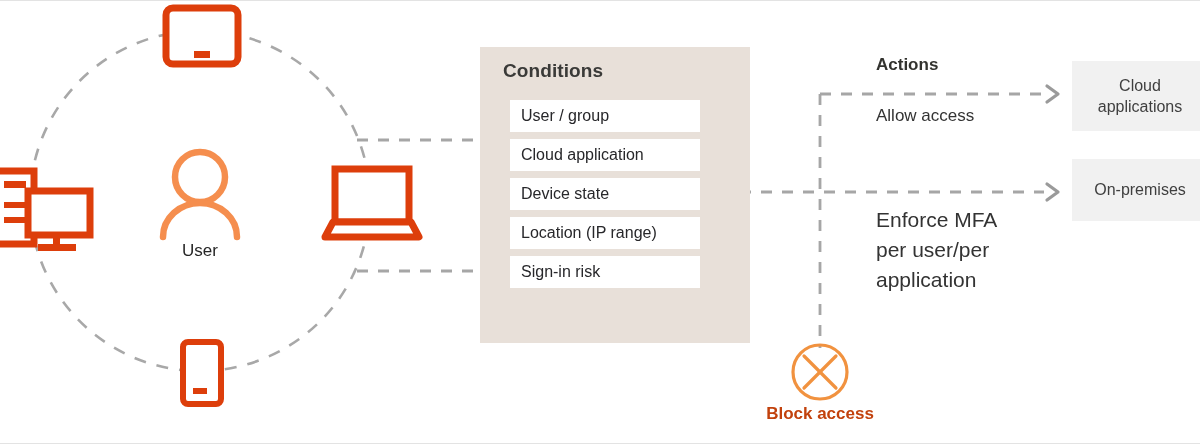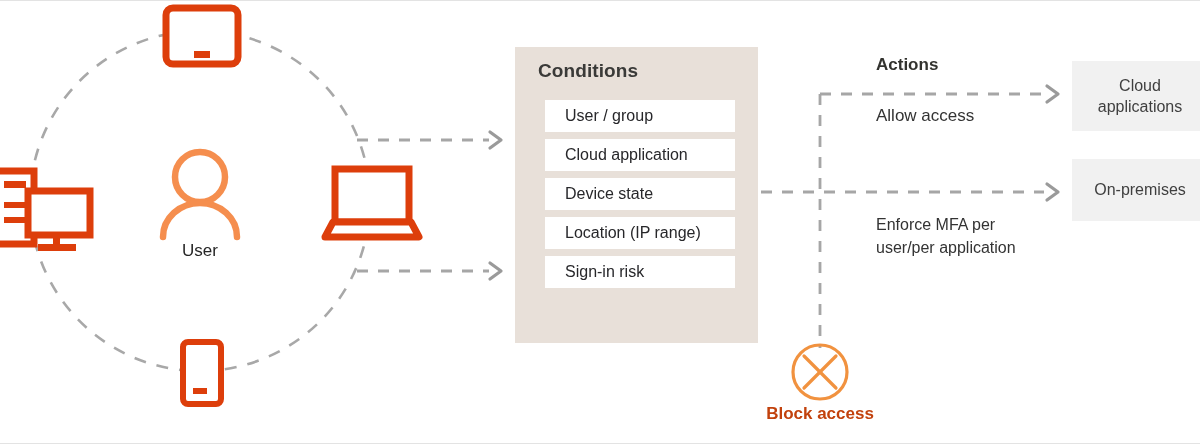--- a/index.html
+++ b/index.html
@@ -26,23 +26,23 @@
     left: 0;
     top: 0;
     width: 1200px;
     height: 444px;
     pointer-events: none;
   }
 
   
   #conditions-panel {
     position: absolute;
-    left: 515px;
+    left: 480px;
     top: 46px;
-    width: 243px;
+    width: 270px;
     height: 296px;
     background: #e8e0d9;
     box-sizing: border-box;
   }
   #conditions-title {
     position: absolute;
     left: 23px;
     top: 13px;
     font-size: 19px;
     font-weight: bold;
@@ -54,21 +54,21 @@
     left: 30px;
     top: 53px;
     width: 190px;
   }
   .condition-row {
     background: #ffffff;
     height: 32px;
     margin-bottom: 7px;
     display: flex;
     align-items: center;
-    padding-left: 20px;
+    padding-left: 11px;
     box-sizing: border-box;
     font-size: 16px;
     color: #27272a;
   }
 
   
   .target-box {
     position: absolute;
     background: #f1f1f1;
     display: flex;
@@ -106,23 +106,23 @@
   #allow-access-label {
     position: absolute;
     left: 876px;
     top: 105px;
     font-size: 17px;
     color: #333333;
   }
   #enforce-mfa-label {
     position: absolute;
     left: 876px;
-    top: 213px;
+    top: 204px;
     width: 140px;
-    font-size: 16px;
+    font-size: 21px;
     color: #333333;
     line-height: 1.42;
   }
   #block-access-label {
     position: absolute;
     left: 706px;
     top: 403px;
     width: 228px;
     text-align: center;
     font-size: 17px;

